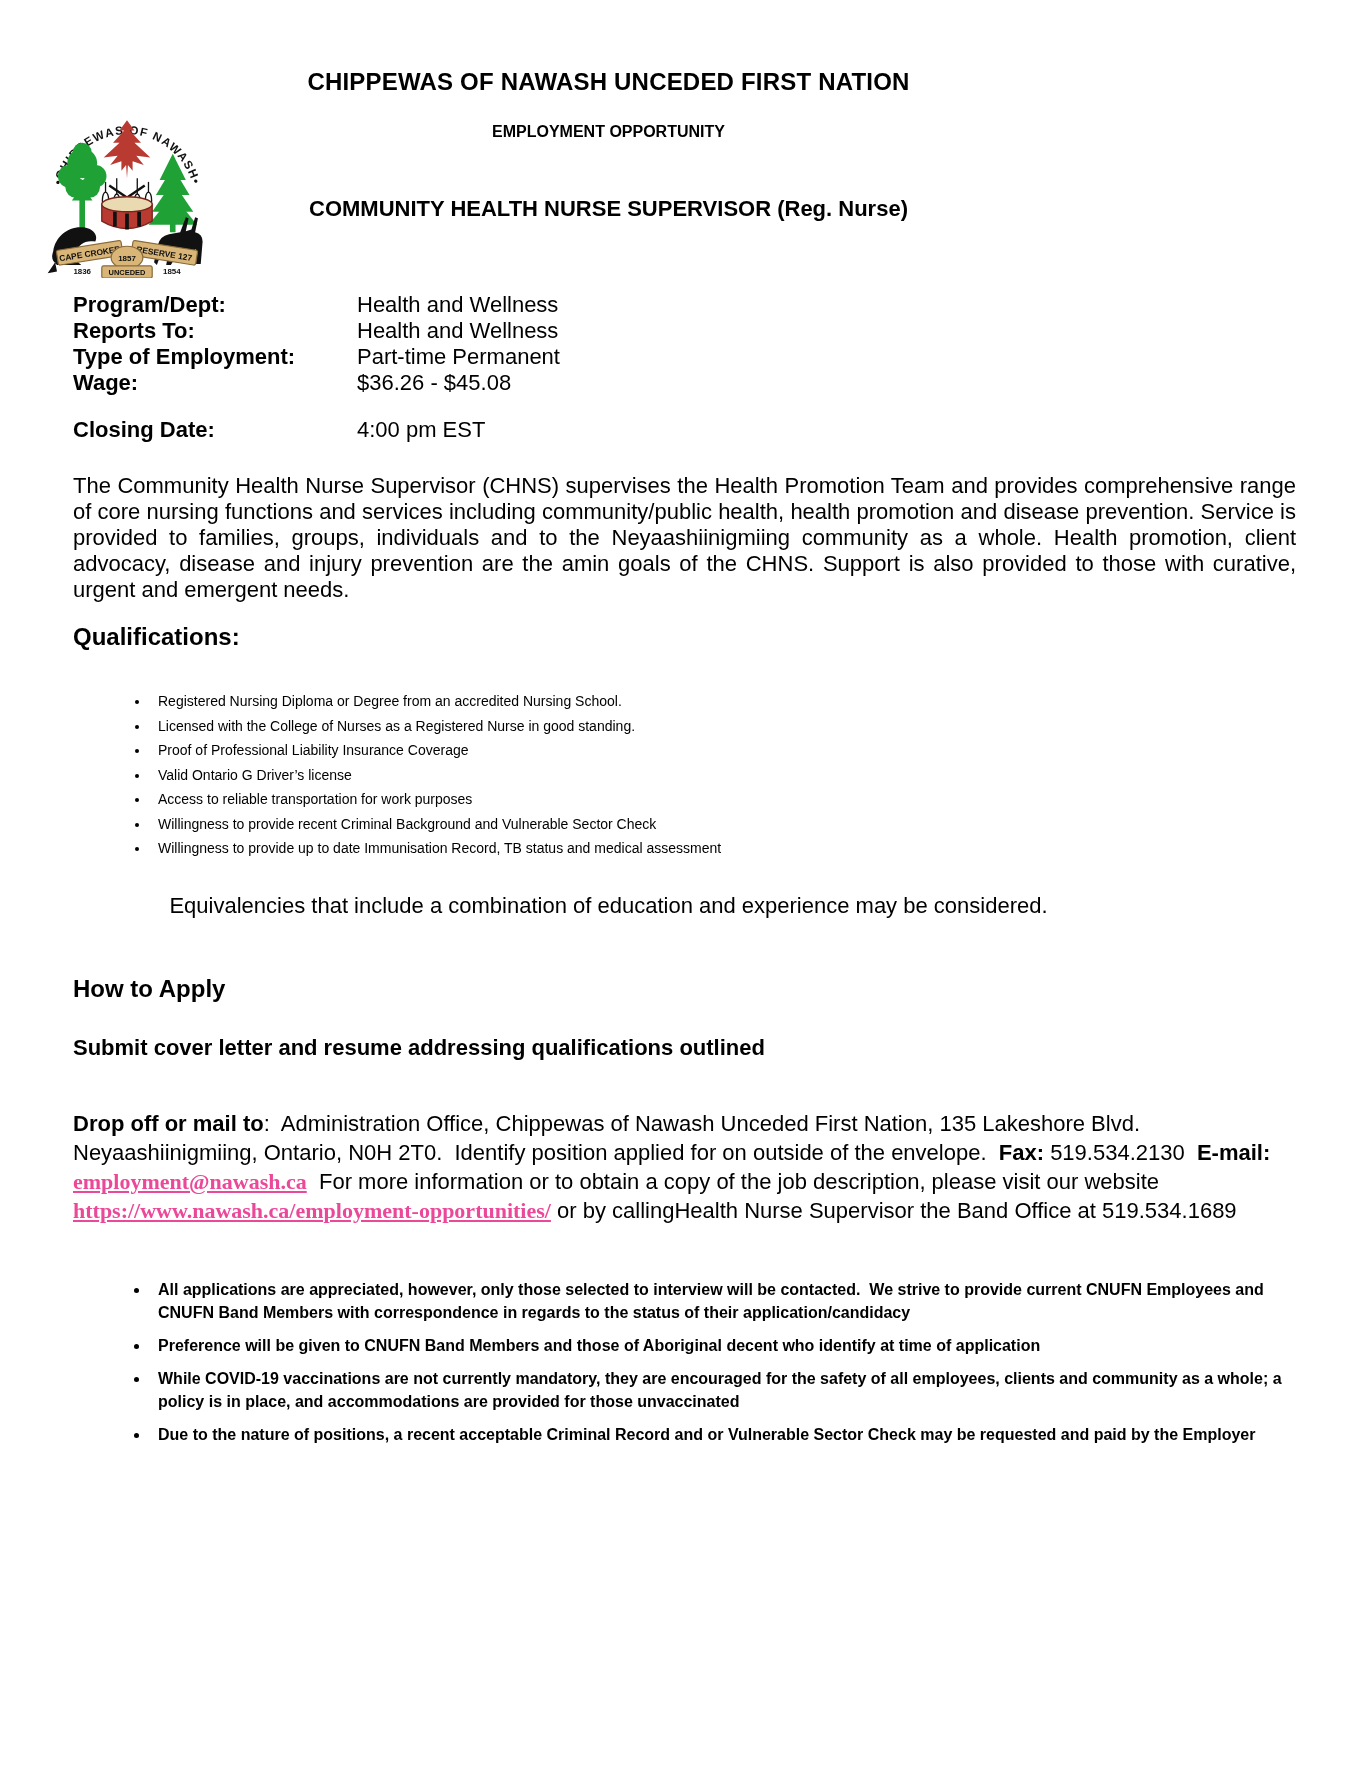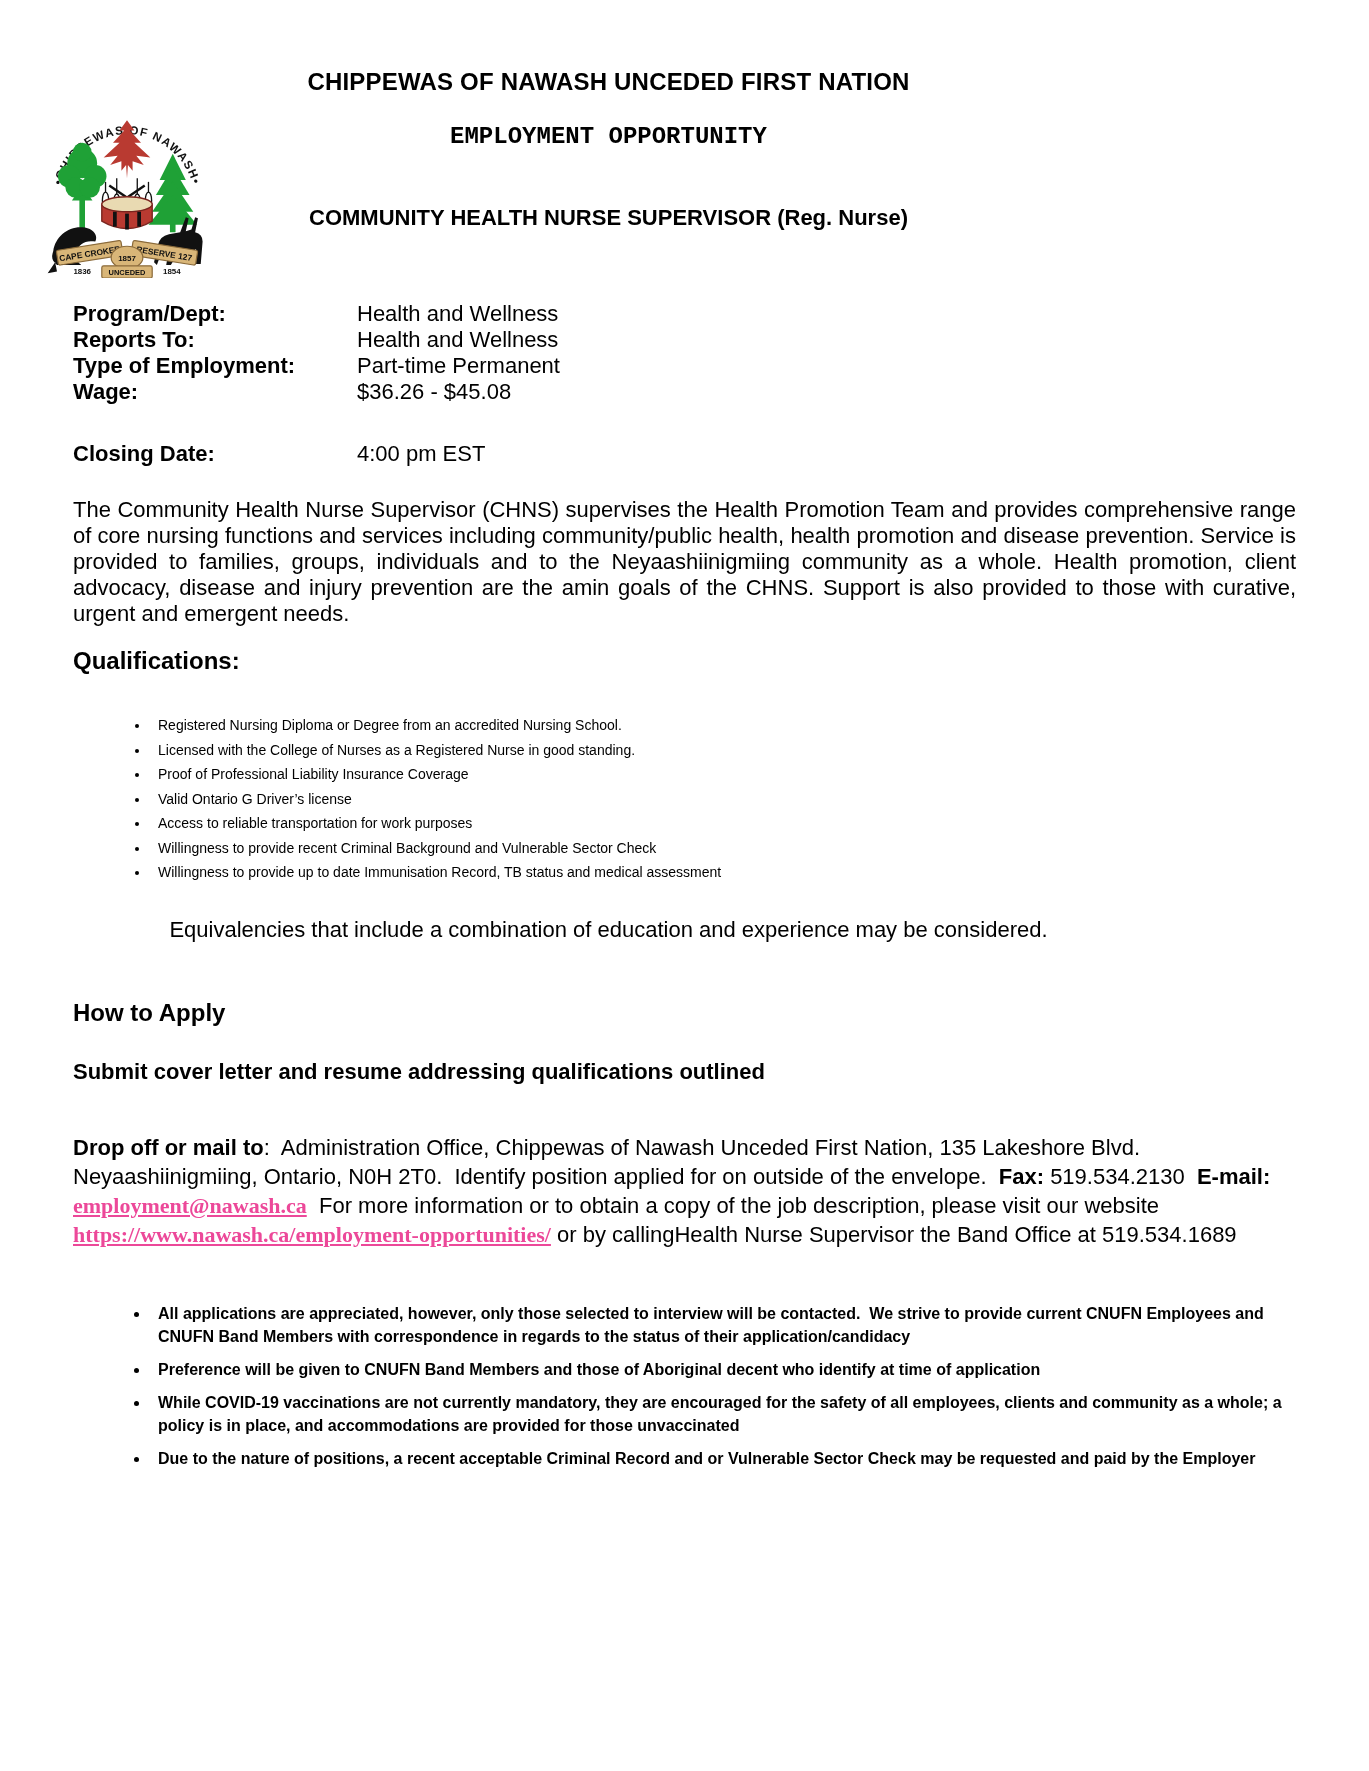--- a/index.html
+++ b/index.html
@@ -19,28 +19,28 @@
   }
   .logo-wrap {
     position: absolute;
     left: 38px;
     top: 96px;
     width: 178px;
     height: 182px;
   }
   .titles { margin-right: 152px; text-align: center; }
   .h-org      { font-size: 24px; font-weight: bold; letter-spacing: 0.2px; }
-  .h-doctype  { font-size: 24px; font-weight: bold; margin-top: 27px; font-family: Liberation Mono, monospace; }
+  .h-doctype  { font-size: 16px; font-weight: bold; margin-top: 27px; }
   .h-position { font-size: 22px; font-weight: bold; margin-top: 55px; }
 
   .details { margin-top: 70px; font-size: 22px; line-height: 26px; }
   .detail-row { display: flex; }
   .detail-label { width: 284px; font-weight: bold; flex: 0 0 284px; }
   .detail-value { flex: 1; }
-  .closing-row { display: flex; margin-top: 36px; }
+  .closing-row { display: flex; margin-top: 21px; }
   .closing-date { width: 428px; flex: 0 0 428px; }
 
   .summary {
     margin-top: 30px;
     font-size: 22px;
     line-height: 26px;
     text-align: justify;
   }
   .sect-heading { font-size: 24px; font-weight: bold; }
   .q-heading { margin-top: 20px; }

